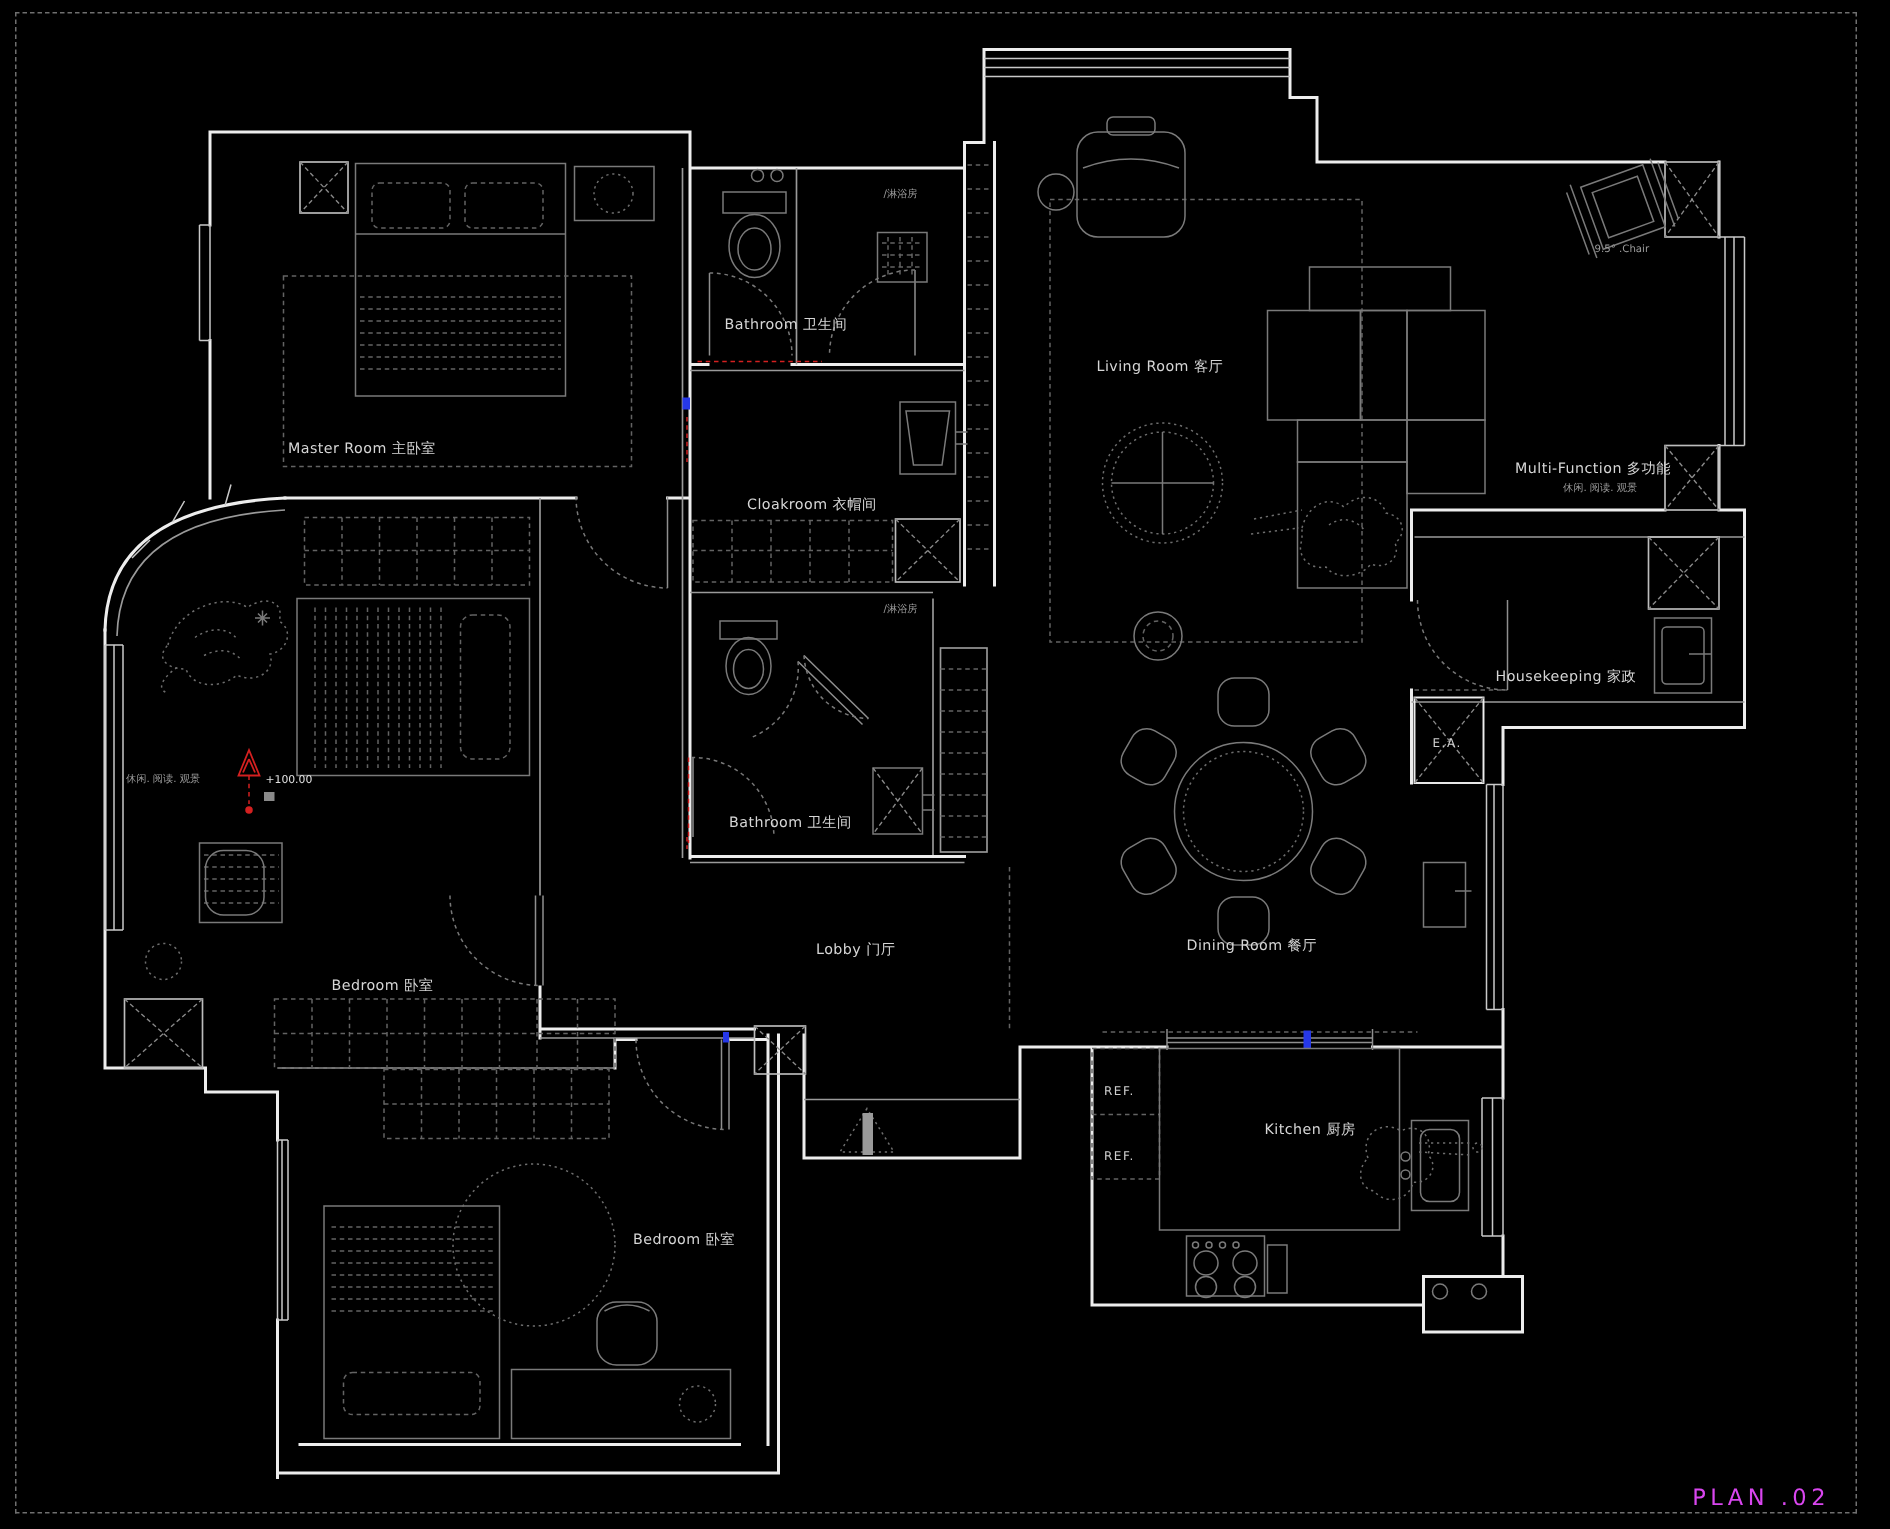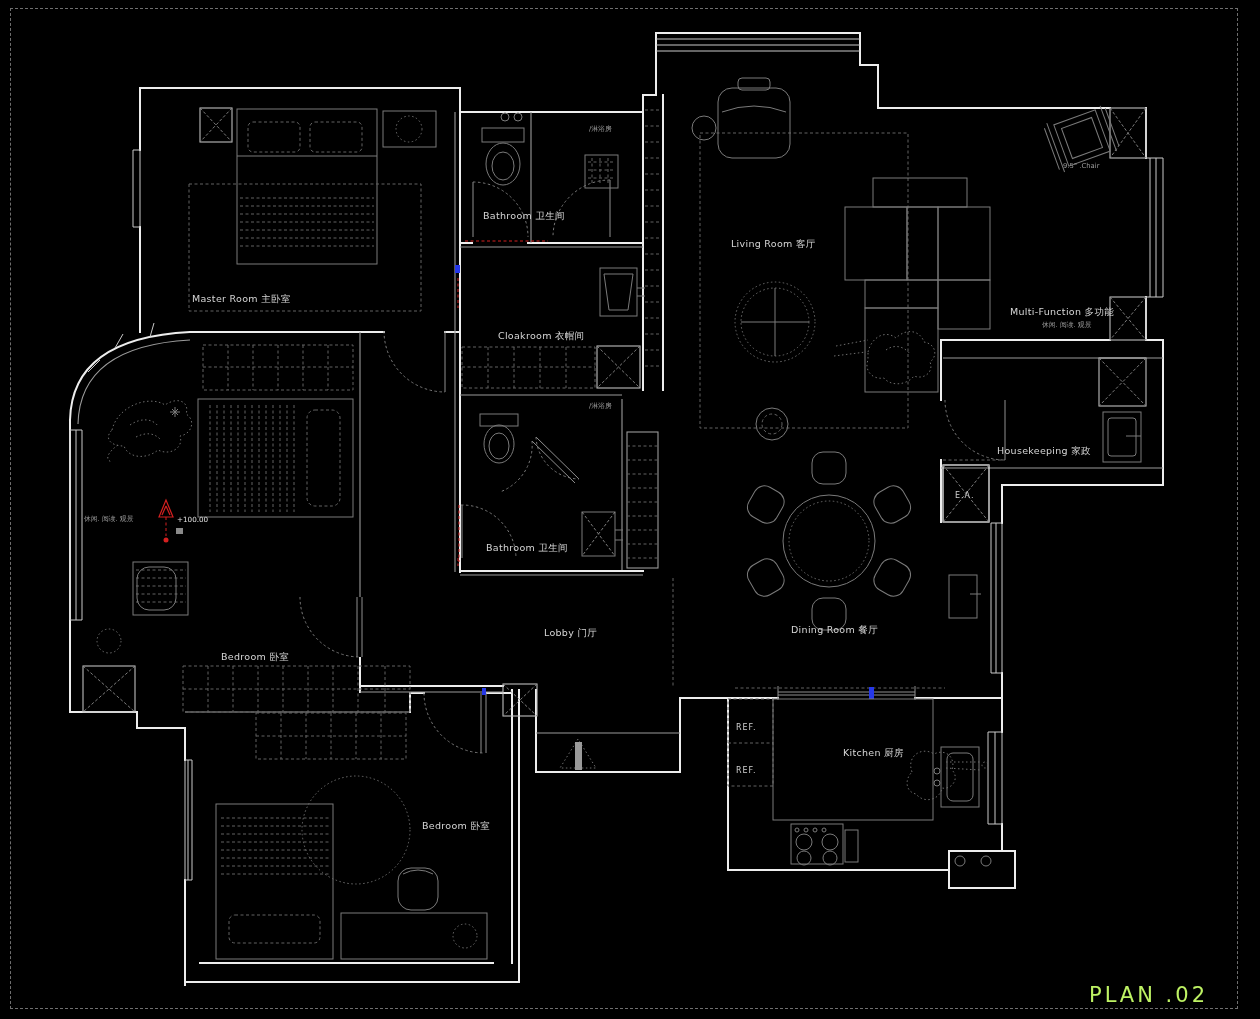--- a/index.html
+++ b/index.html
@@ -1,21 +1,21 @@
 <!DOCTYPE html>
 <html><head>
 <meta charset="utf-8">
 <style>
   html,body{margin:0;padding:0;background:#000;}
   .page{position:relative;width:1260px;height:1019px;background:#000;overflow:hidden;
         font-family:"DejaVu Sans",sans-serif;}
   .page-border{position:absolute;left:10px;top:8px;width:1226px;height:999px;
         border:1px dashed #6f6f6f;pointer-events:none;}
-  .plan-title{position:absolute;right:52px;bottom:12px;font-size:21px;letter-spacing:3px;
-        color:#bef264;font-family:"DejaVu Sans",sans-serif;}
+  .plan-title{position:absolute;right:40px;bottom:12px;font-size:15px;letter-spacing:3px;
+        color:#d946ef;font-family:"DejaVu Sans",sans-serif;}
   svg{position:absolute;left:0;top:0;}
   
   .w   {stroke:#ededed;stroke-width:2;fill:none;stroke-linecap:square;}
   .w1  {stroke:#ededed;stroke-width:1.3;fill:none;}
   .p   {stroke:#9a9a9a;stroke-width:1.1;fill:none;}
   .win {stroke:#c9c9c9;stroke-width:1;fill:none;}
   .f   {stroke:#7a7a7a;stroke-width:1;fill:none;}
   .fd  {stroke:#636363;stroke-width:1;fill:none;stroke-dasharray:3 2.5;}
   .fdot{stroke:#6d6d6d;stroke-width:1;fill:none;stroke-dasharray:1.5 2.5;}
   .door{stroke:#8f8f8f;stroke-width:1;fill:none;}

